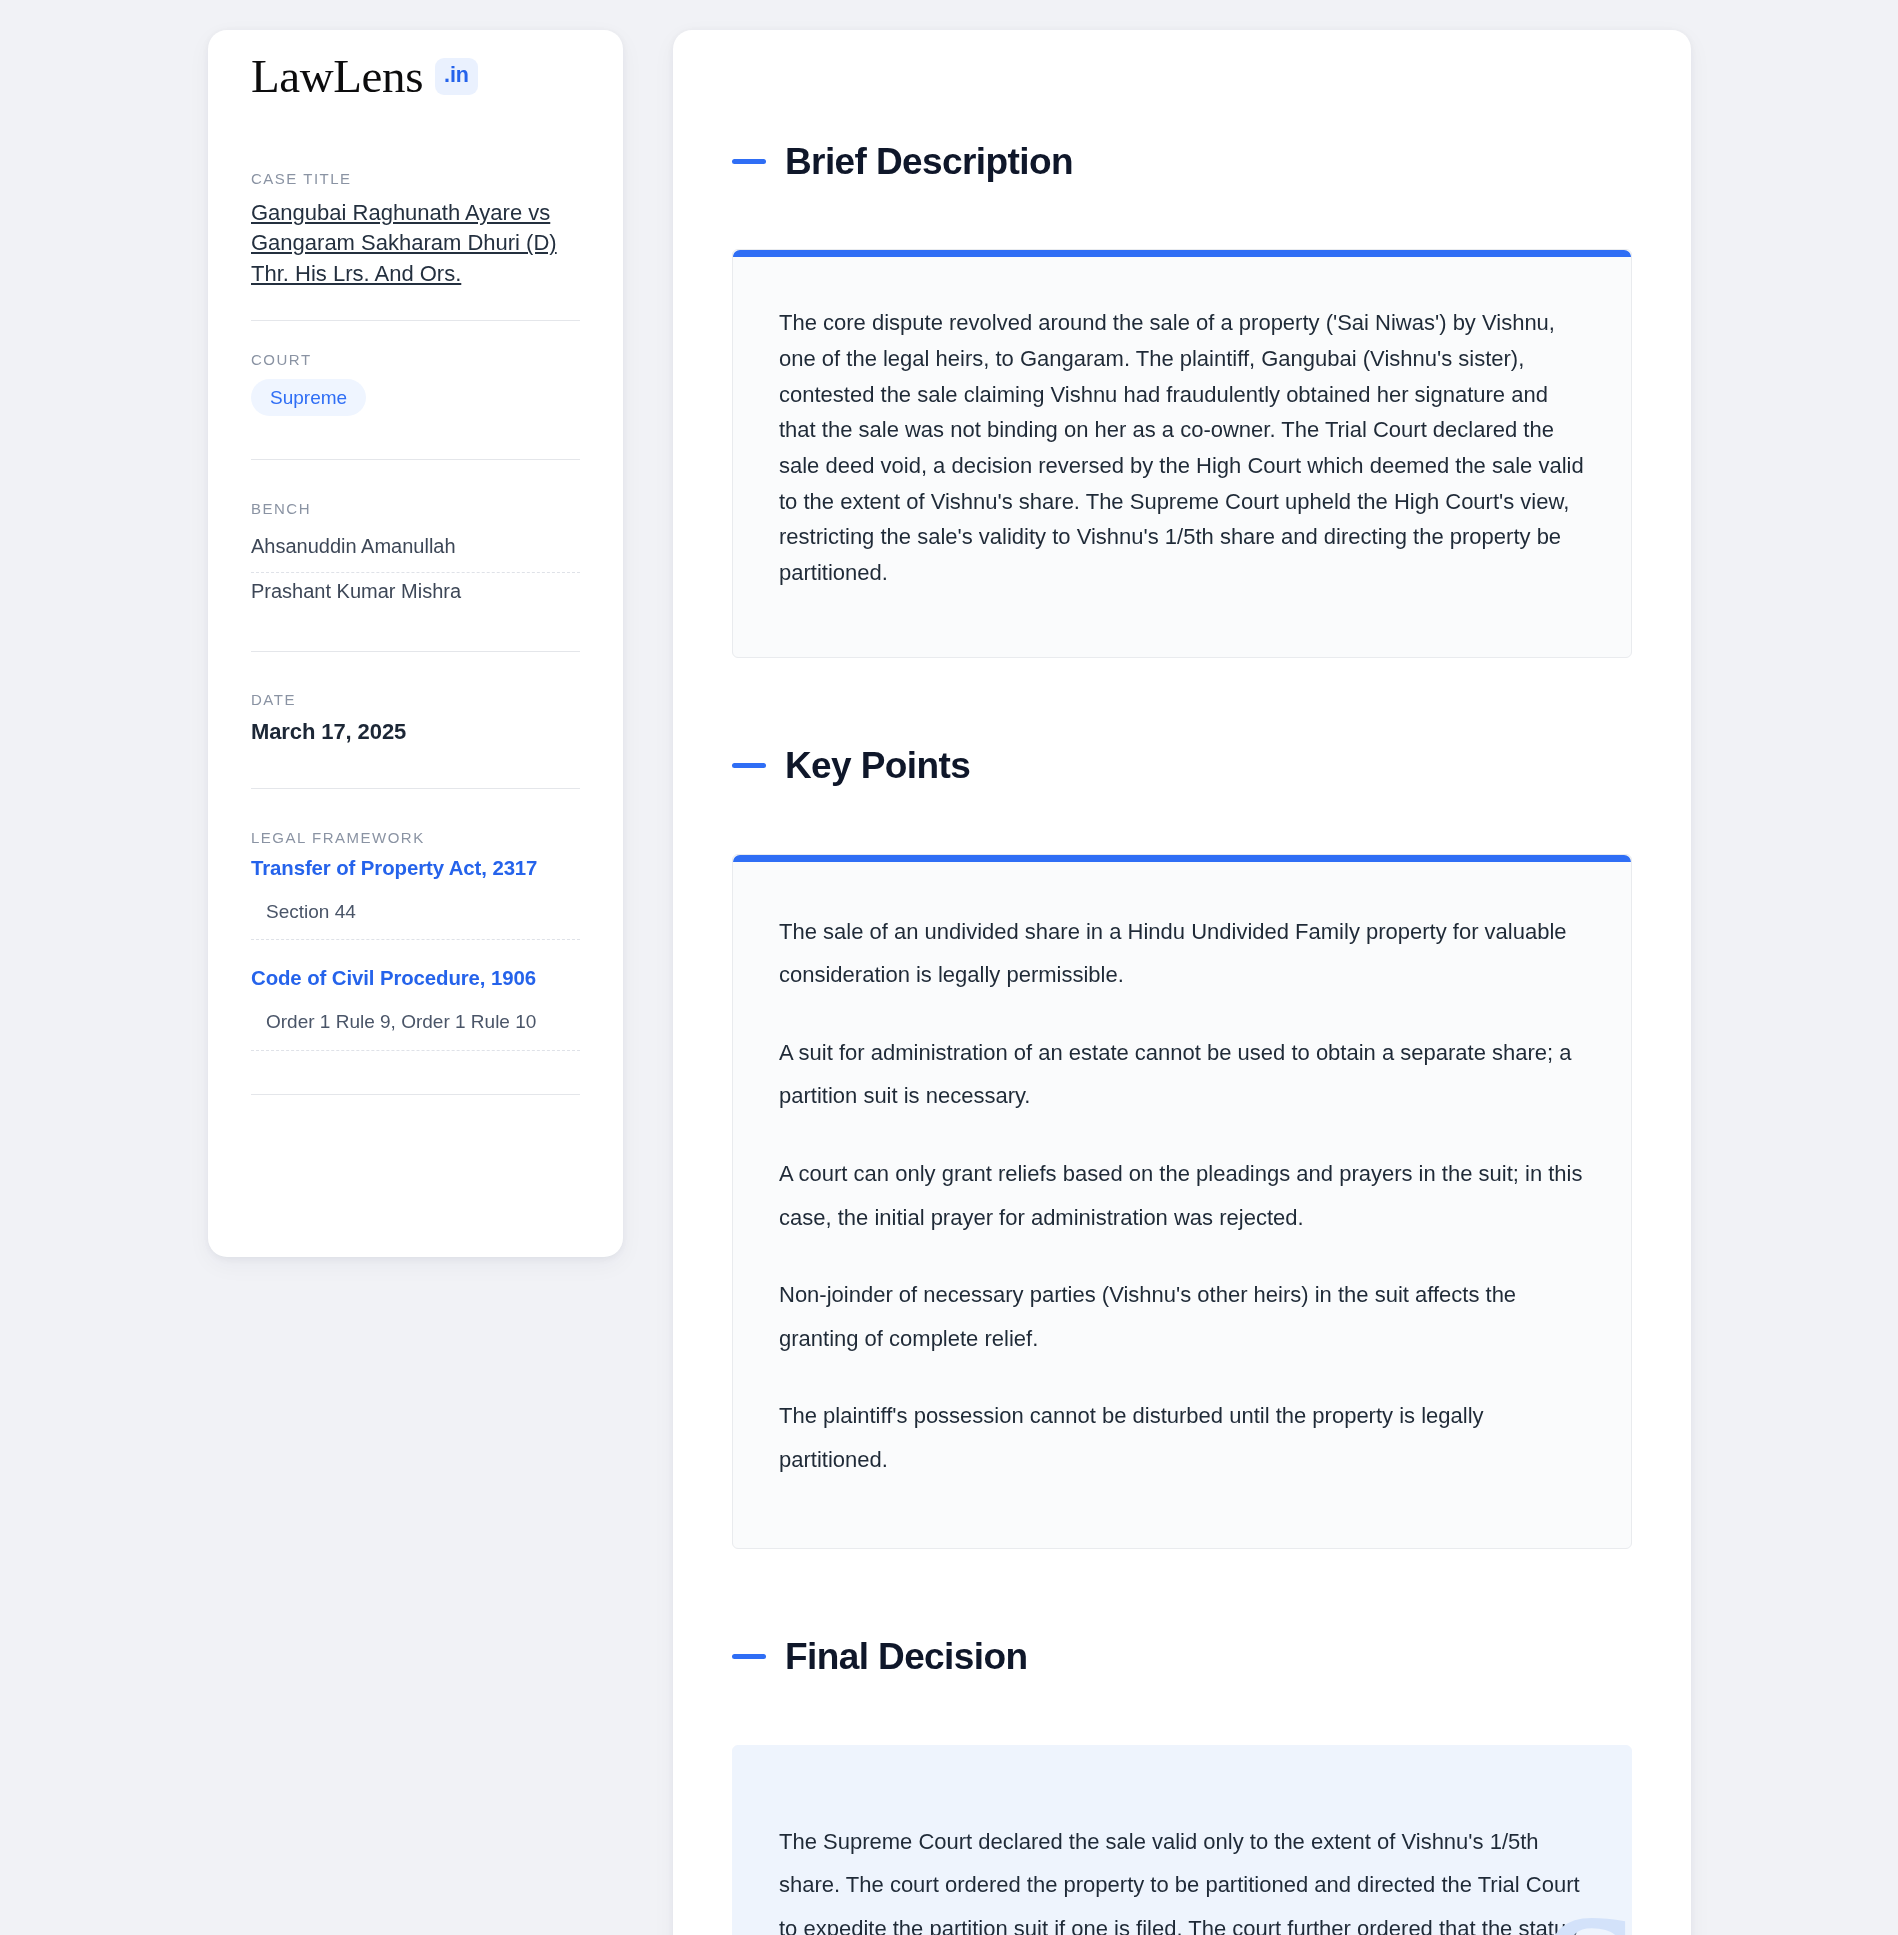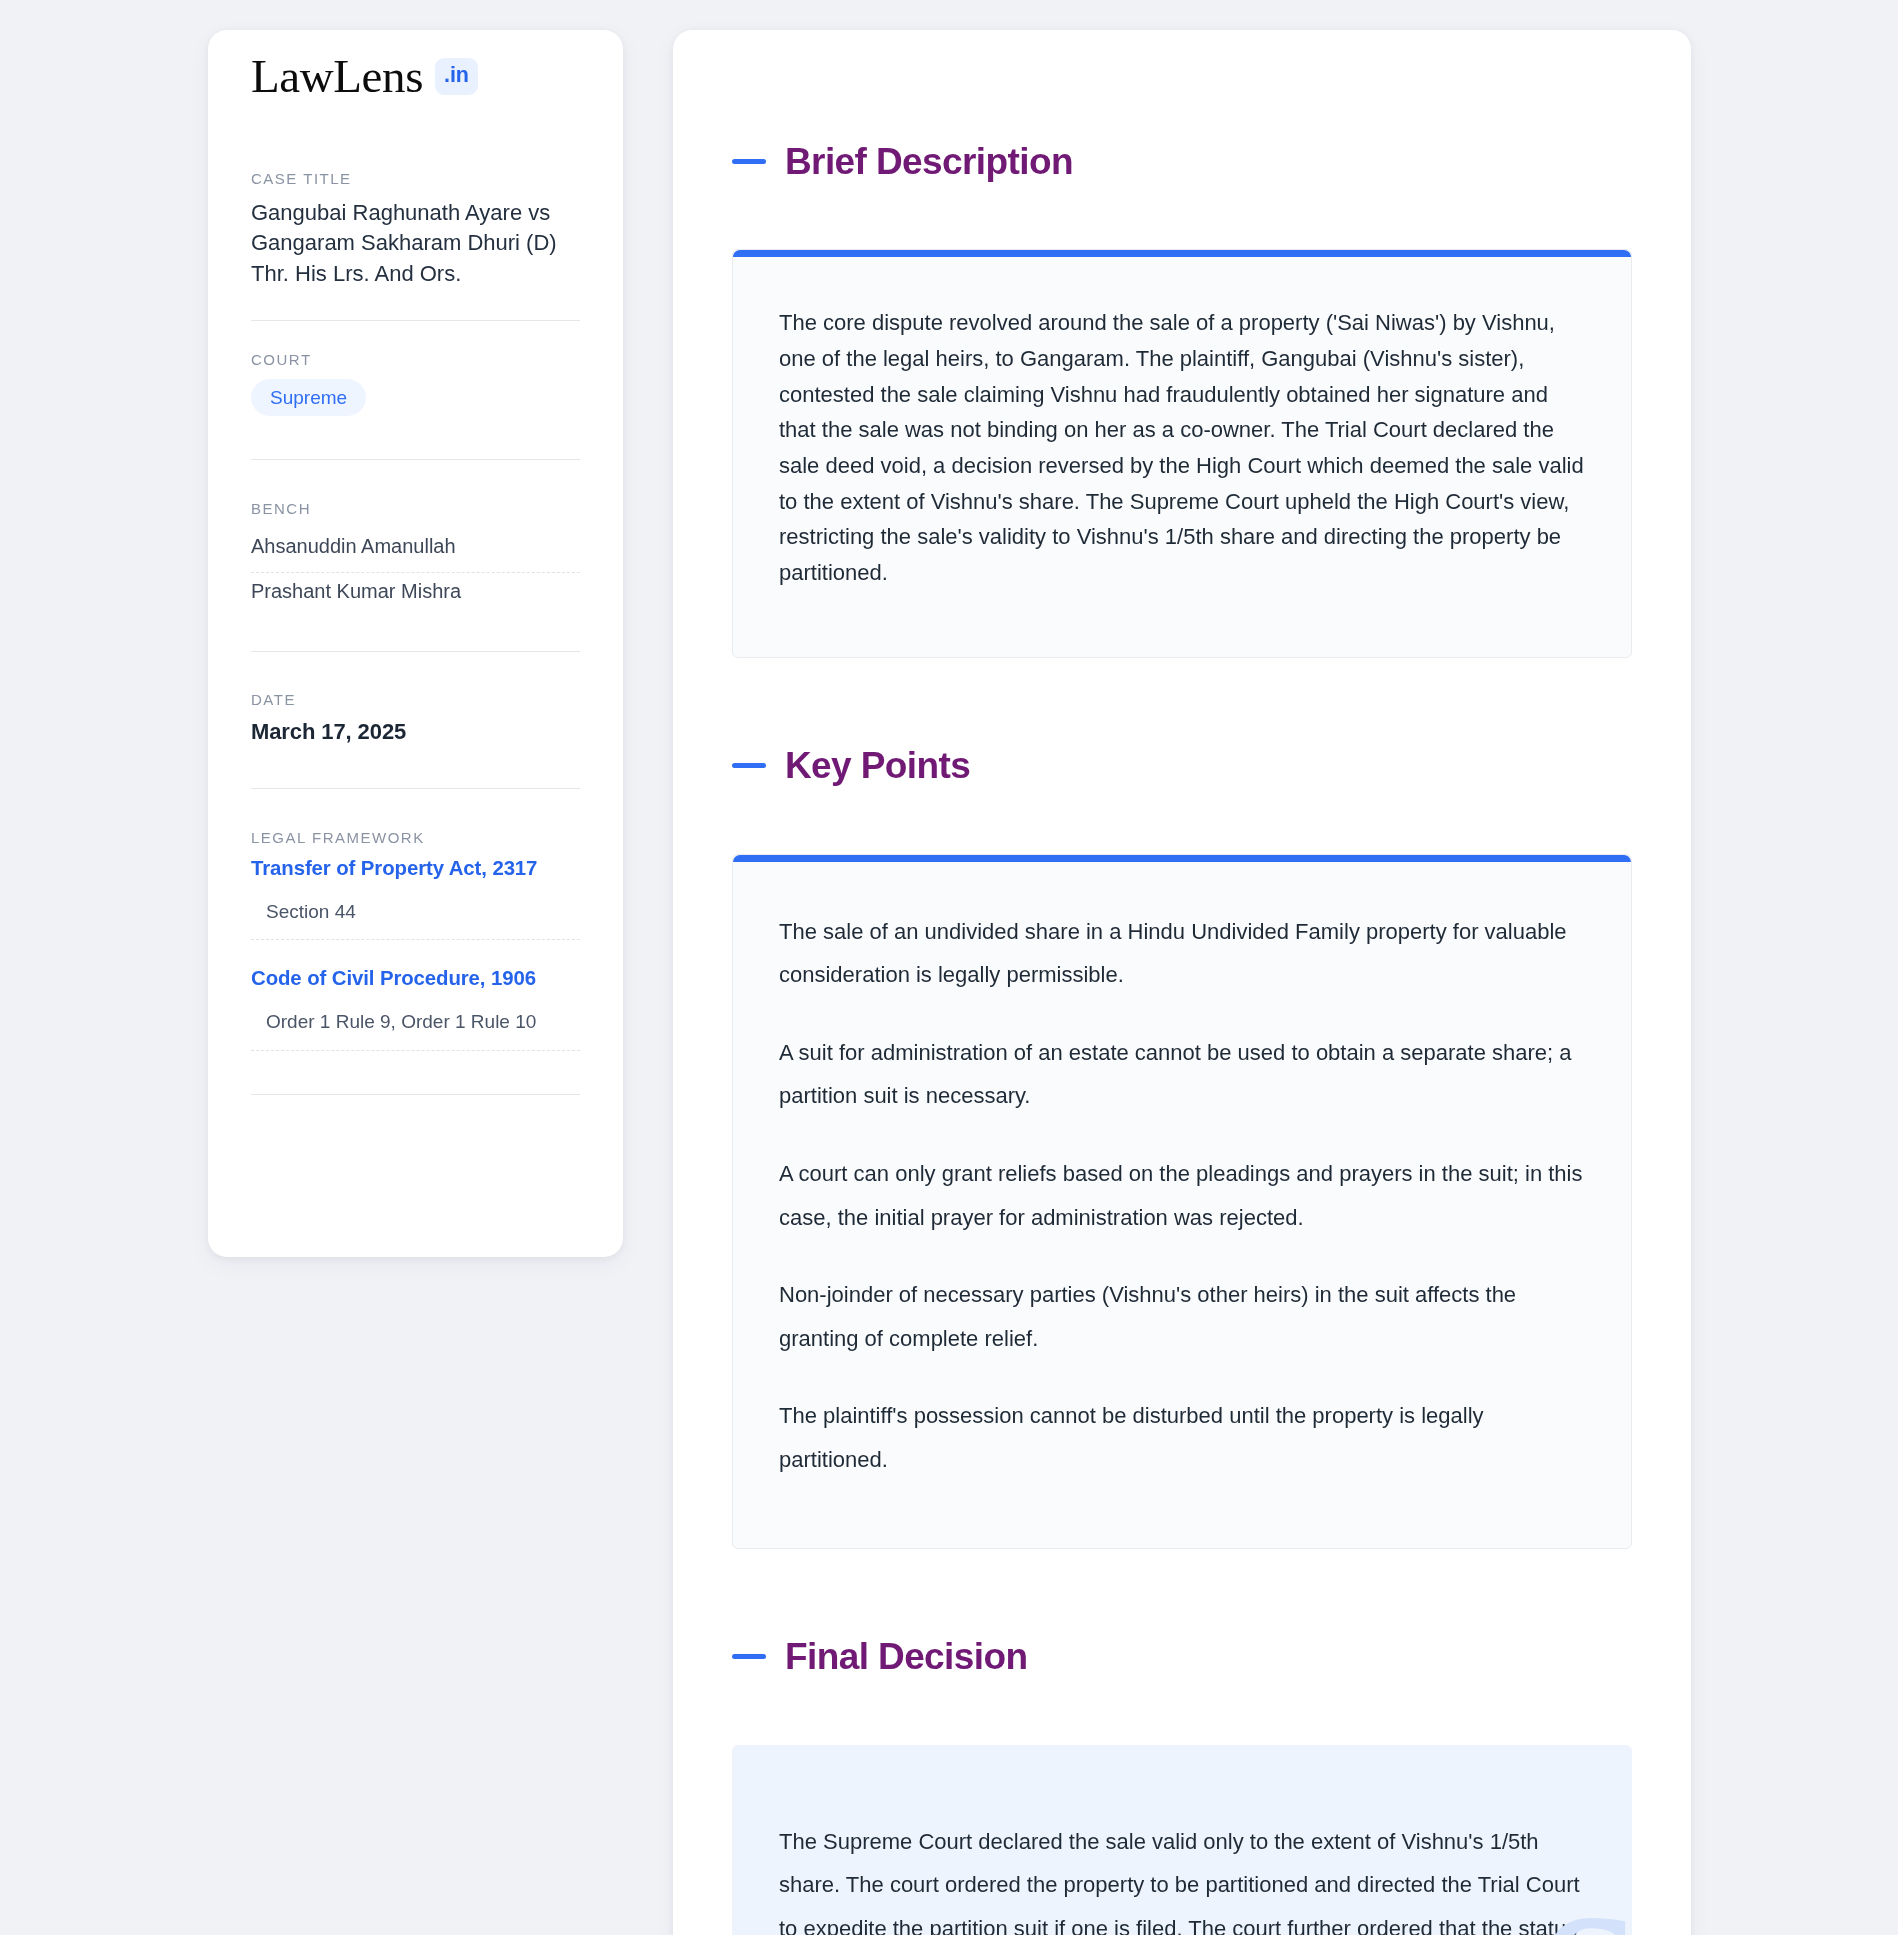--- a/index.html
+++ b/index.html
@@ -61,20 +61,21 @@
     color: #8a93a3;
     text-transform: uppercase;
     margin-bottom: 11px;
     font-weight: 400;
   }
   .case-title {
     font-size: 22px;
     line-height: 1.38;
     color: #24303f;
     font-weight: 400;
+    text-decoration: underline;
   }
 
   .rule {
     height: 0.7px;
     background: #e4e6ea;
     margin: 31px 0 30px 0;
   }
   .rule.tall { margin: 43px 0 40px 0; }
 
   .badge {
@@ -142,21 +143,21 @@
   .head-dash {
     width: 34px;
     height: 5.2px;
     border-radius: 3px;
     background: #2f6ef5;
     flex: 0 0 34px;
   }
   .section-title {
     font-size: 37px;
     font-weight: 700;
-    color: #701a75;
+    color: #0f172a;
     letter-spacing: -0.6px;
     line-height: 1;
   }
 
   .card {
     position: relative;
     background: #fafbfc;
     border: 0.7px solid #e9ebee;
     border-radius: 6px;
     padding: 55px 46px 67px 46px;

